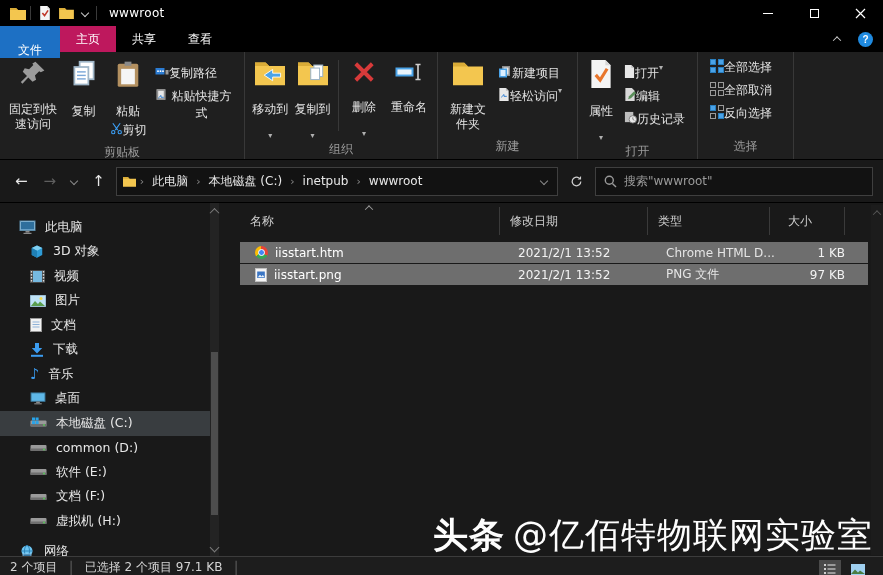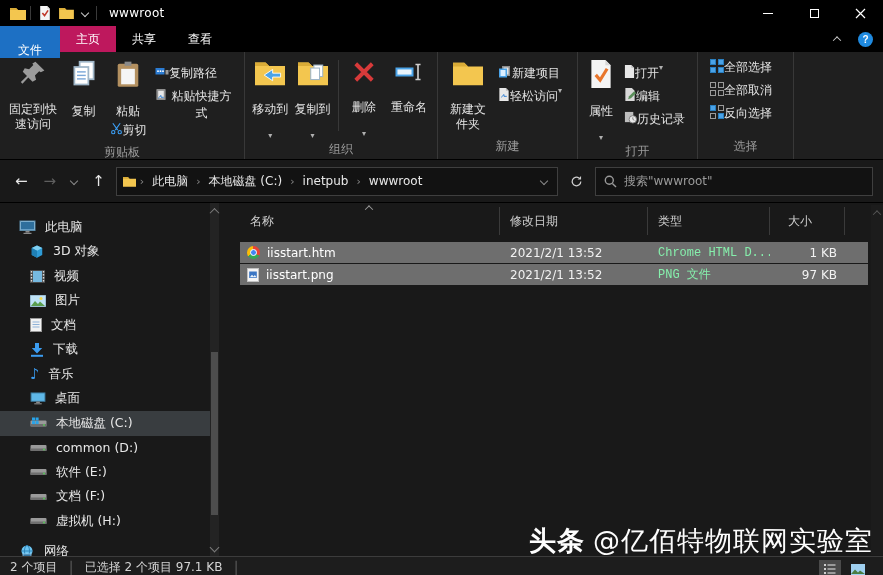--- a/index.html
+++ b/index.html
@@ -63,26 +63,26 @@
   .side-scroll { position:absolute; right:3px; top:0; width:9px; height:354px; background:#232323; }
   .side-scroll .thumb { position:absolute; left:1px; width:7px; top:149px; height:163px; background:#4d4d4d; }
   .scroll-arrow { position:absolute; left:1px; width:7px; height:7px; }
 
   .filepane { flex:1; position:relative; padding:2px 14px 0 18px; }
   .list-headers { display:flex; height:28px; position:relative; margin-top:2px; }
   .hcell { display:flex; align-items:center; color:#d0d0d0; font-size:12px; border-right:1px solid #3a3a3a; padding-left:10px; cursor:pointer; background:none; border-top:none; border-bottom:none; border-left:none; font-family:inherit; }
   .hc-name { width:260px; } .hc-date { width:148px; } .hc-type { width:122px; } .hc-size { width:75px; padding-left:18px; }
   .sort-caret { position:absolute; left:126px; top:-2px; }
   .rows { margin-top:7px; }
-  .frow { display:flex; align-items:center; height:21px; width:628px; cursor:pointer; }
+  .frow { display:flex; align-items:center; height:21px; width:628px; cursor:pointer;padding-left:8px; }
   .frow.selected { background:#6e6e6e; }
   .frow + .frow { margin-top:1px; }
   .fc-name { width:260px; display:flex; align-items:center; gap:7px; padding-left:7px; color:#fff; }
   .fc-date { width:148px; padding-left:10px; color:#f2f2f2; }
-  .fc-type { width:122px; padding-left:10px; color:#86efac; white-space:nowrap; overflow:hidden;font-family:Liberation Mono, monospace; }
+  .fc-type { width:122px; padding-left:10px; color:#e5e5e5; white-space:nowrap; overflow:hidden; }
   .fc-size { width:75px; text-align:right; padding-right:8px; color:#f2f2f2; }
   .list-scroll { position:absolute; right:0; top:2px; width:12px; height:350px; background:#1c1c1c; }
   .list-scroll .chev { border-color:#555; position:absolute; left:3px; top:5px; }
 
   
   .chrome { width:13px; height:13px; border-radius:50%; background:conic-gradient(#e94335 0 33%, #34a853 0 66%, #fbbc05 0 100%); position:relative; flex:none; }
   .chrome::after { content:""; position:absolute; inset:3px; border-radius:50%; background:#4285f4; border:1.5px solid #fff; }
 
   
   .grid4 { width:14px; height:14px; display:grid; grid-template-columns:6px 6px; grid-template-rows:6px 6px; gap:2px; flex:none; }
@@ -90,21 +90,21 @@
   .sq-g { background:transparent; box-shadow:inset 0 0 0 1px #9a9a9a; }
 
   
   .statusbar { position:absolute; left:0; right:0; top:556px; height:22px; background:#1d1d1d; border-top:1px solid #3c3c3c; display:flex; align-items:center; padding:0 10px; gap:10px; color:#d4d4d4; font-size:12px; }
   .sb-sep { color:#666; }
   .sb-views { position:absolute; right:14px; top:3px; display:flex; gap:6px; }
   .viewbtn { width:22px; height:18px; border:none; cursor:pointer; display:flex; align-items:center; justify-content:center; background:transparent; }
   .viewbtn.active { background:#4a4a4a; }
 
   
-  .watermark { position:absolute; right:10px; bottom:16px; font-size:27px; color:#fdfdfd; letter-spacing:1px; white-space:nowrap; }
+  .watermark { position:absolute; right:10px; bottom:16px; font-size:35px; color:#fdfdfd; letter-spacing:1px; white-space:nowrap; }
   .watermark .wm-bold { font-weight:900; margin-right:8px; }
 
   svg { display:block; flex:none; }
 </style>
 </head>
 <body>
 
 <div id="app">
 
   <div class="titlebar">

